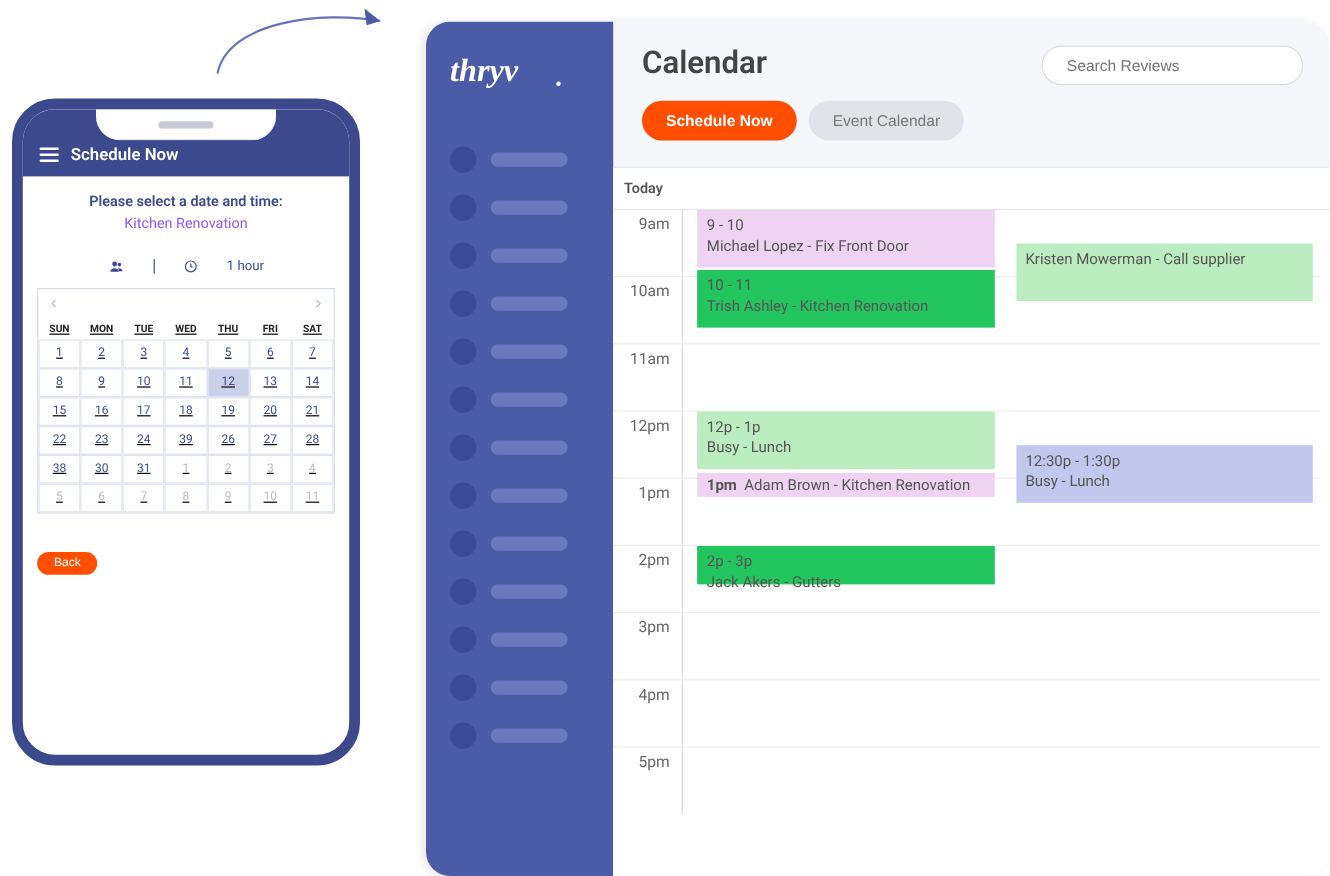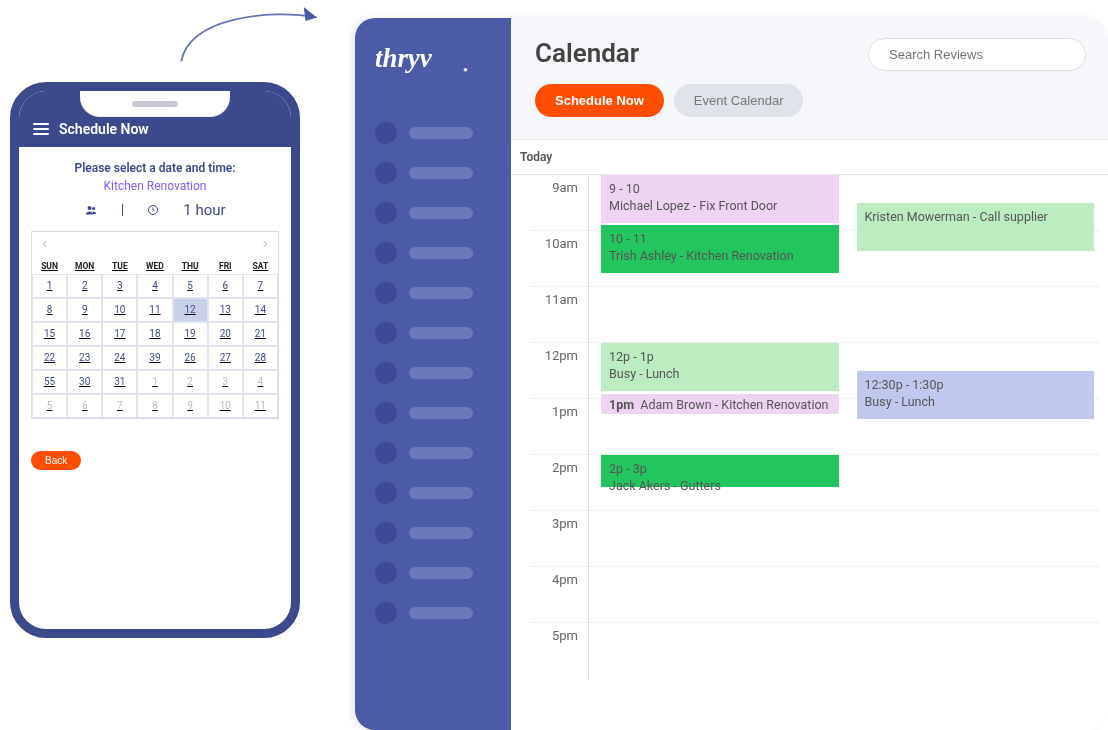--- a/index.html
+++ b/index.html
@@ -87,23 +87,23 @@
     color: #8b5cf6;
     font-size: 12px;
     text-align: center;
     margin-top: 4px;
   }
   .phone-meta {
     display: flex;
     align-items: center;
     justify-content: center;
     gap: 24px;
-    margin-top: 8px;
+    margin-top: 22px;
     color: #3C4A8D;
-    font-size: 15px;
+    font-size: 11px;
   }
   .phone-meta .sep {
     width: 1px;
     height: 12px;
     background: #3C4A8D;
   }
   .icon-svg { display: inline-flex; }
 
   .calendar {
     margin-top: 12px;
@@ -257,21 +257,20 @@
 
   .schedule {
     flex: 1;
     background: #fff;
     padding-right: 8px;
   }
   .hour-row {
     display: flex;
     height: 56px;
     border-bottom: 1px solid #eee;
-    margin-left: 20px;
   }
   .hour-label {
     width: 58px;
     text-align: right;
     padding-right: 10px;
     padding-top: 5px;
     font-size: 13px;
     color: #666;
     border-right: 1px solid #ddd;
   }
@@ -390,21 +389,21 @@
           <div class="cal-cell">19</div>
           <div class="cal-cell">20</div>
           <div class="cal-cell">21</div>
           <div class="cal-cell">22</div>
           <div class="cal-cell">23</div>
           <div class="cal-cell">24</div>
           <div class="cal-cell">39</div>
           <div class="cal-cell">26</div>
           <div class="cal-cell">27</div>
           <div class="cal-cell">28</div>
-          <div class="cal-cell">55</div>
+          <div class="cal-cell">38</div>
           <div class="cal-cell">30</div>
           <div class="cal-cell">31</div>
           <div class="cal-cell outside">1</div>
           <div class="cal-cell outside">2</div>
           <div class="cal-cell outside">3</div>
           <div class="cal-cell outside">4</div>
           <div class="cal-cell outside">5</div>
           <div class="cal-cell outside">6</div>
           <div class="cal-cell outside">7</div>
           <div class="cal-cell outside">8</div>

